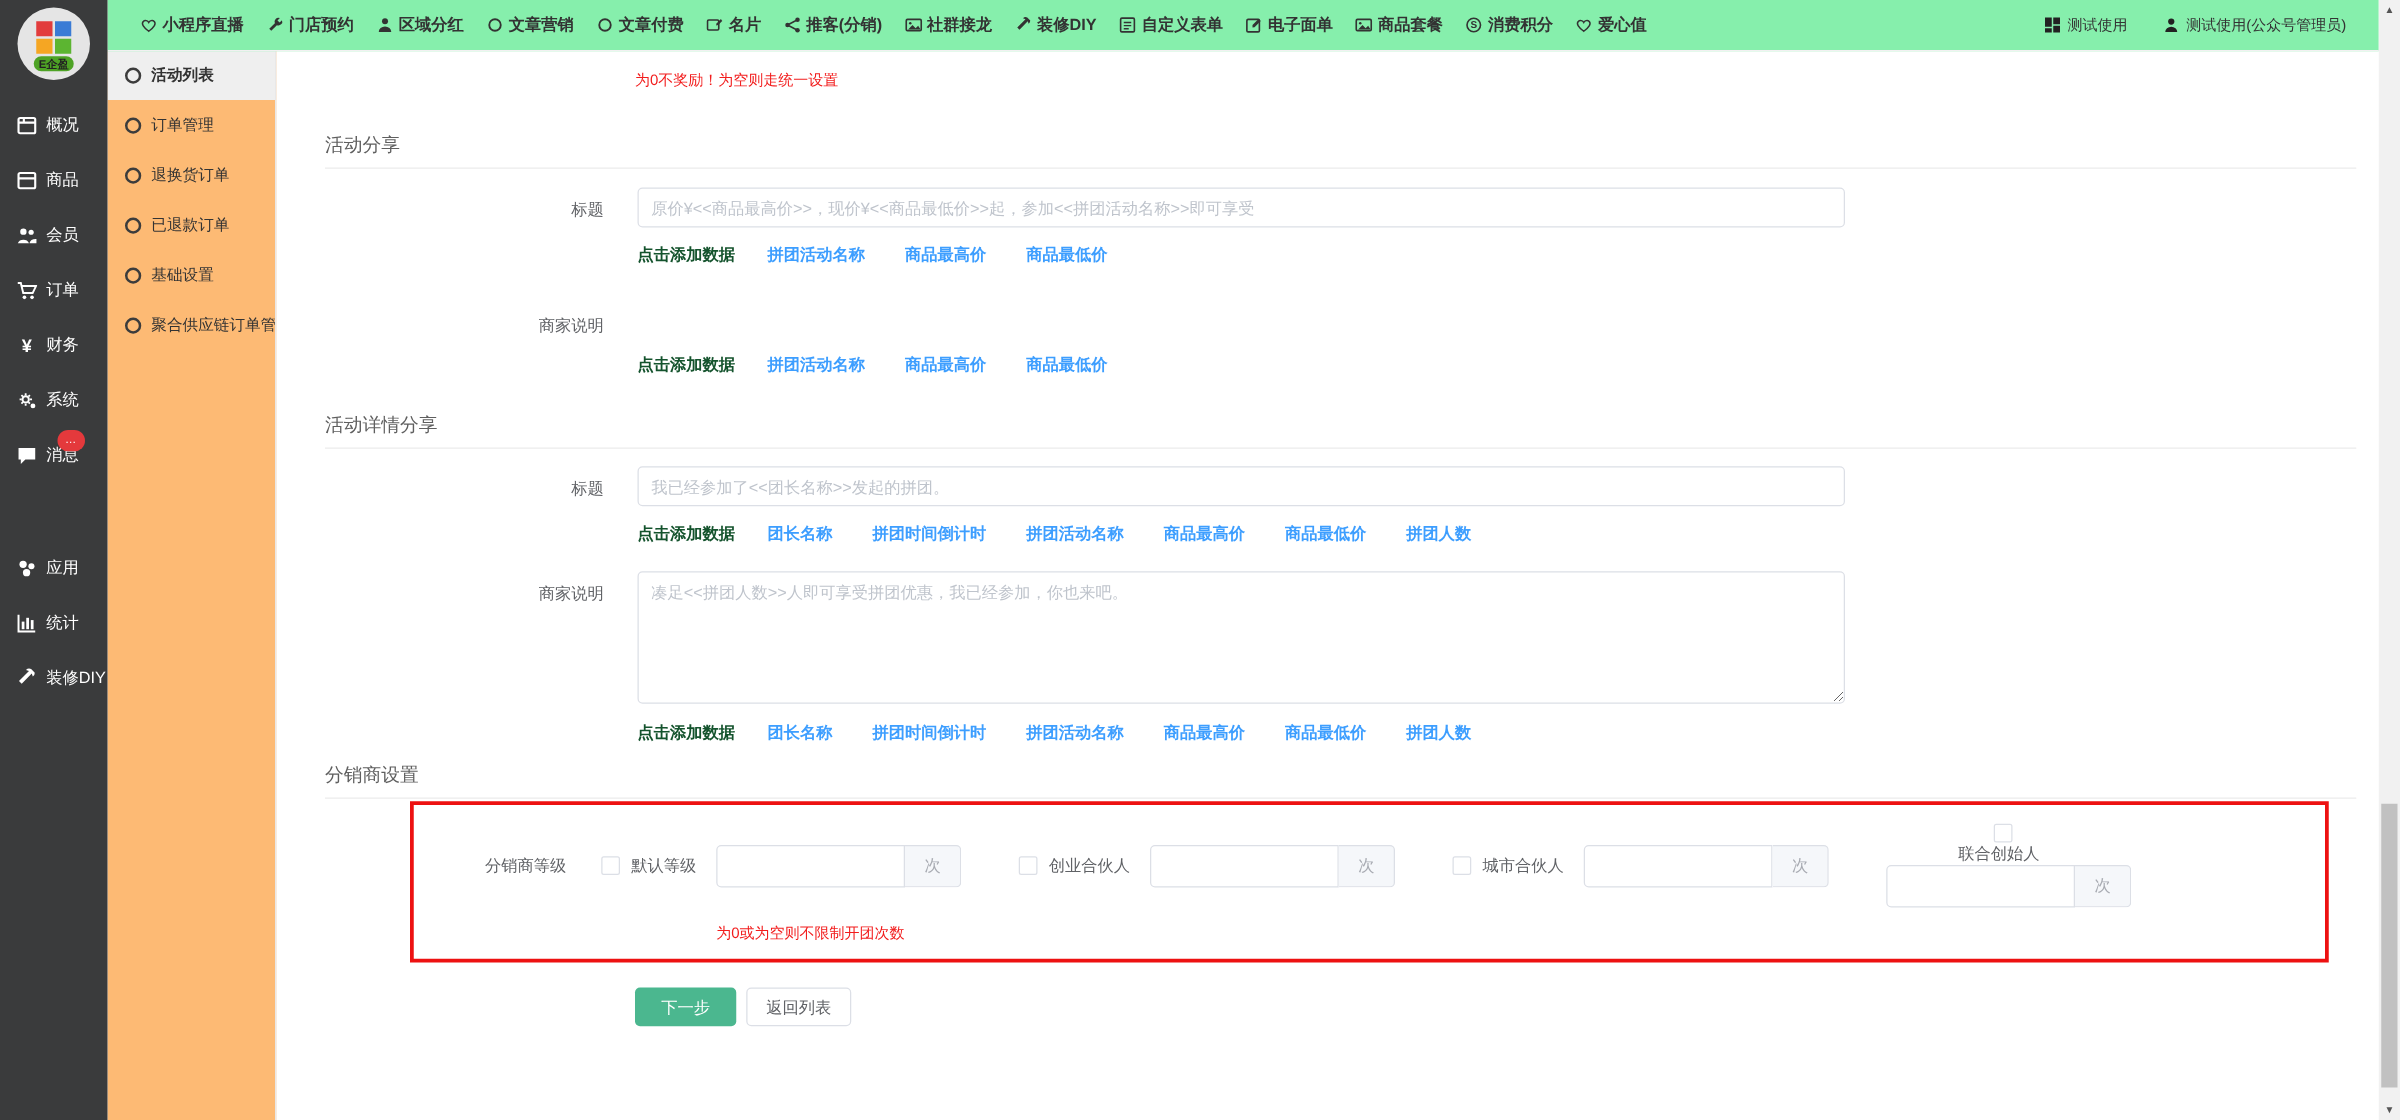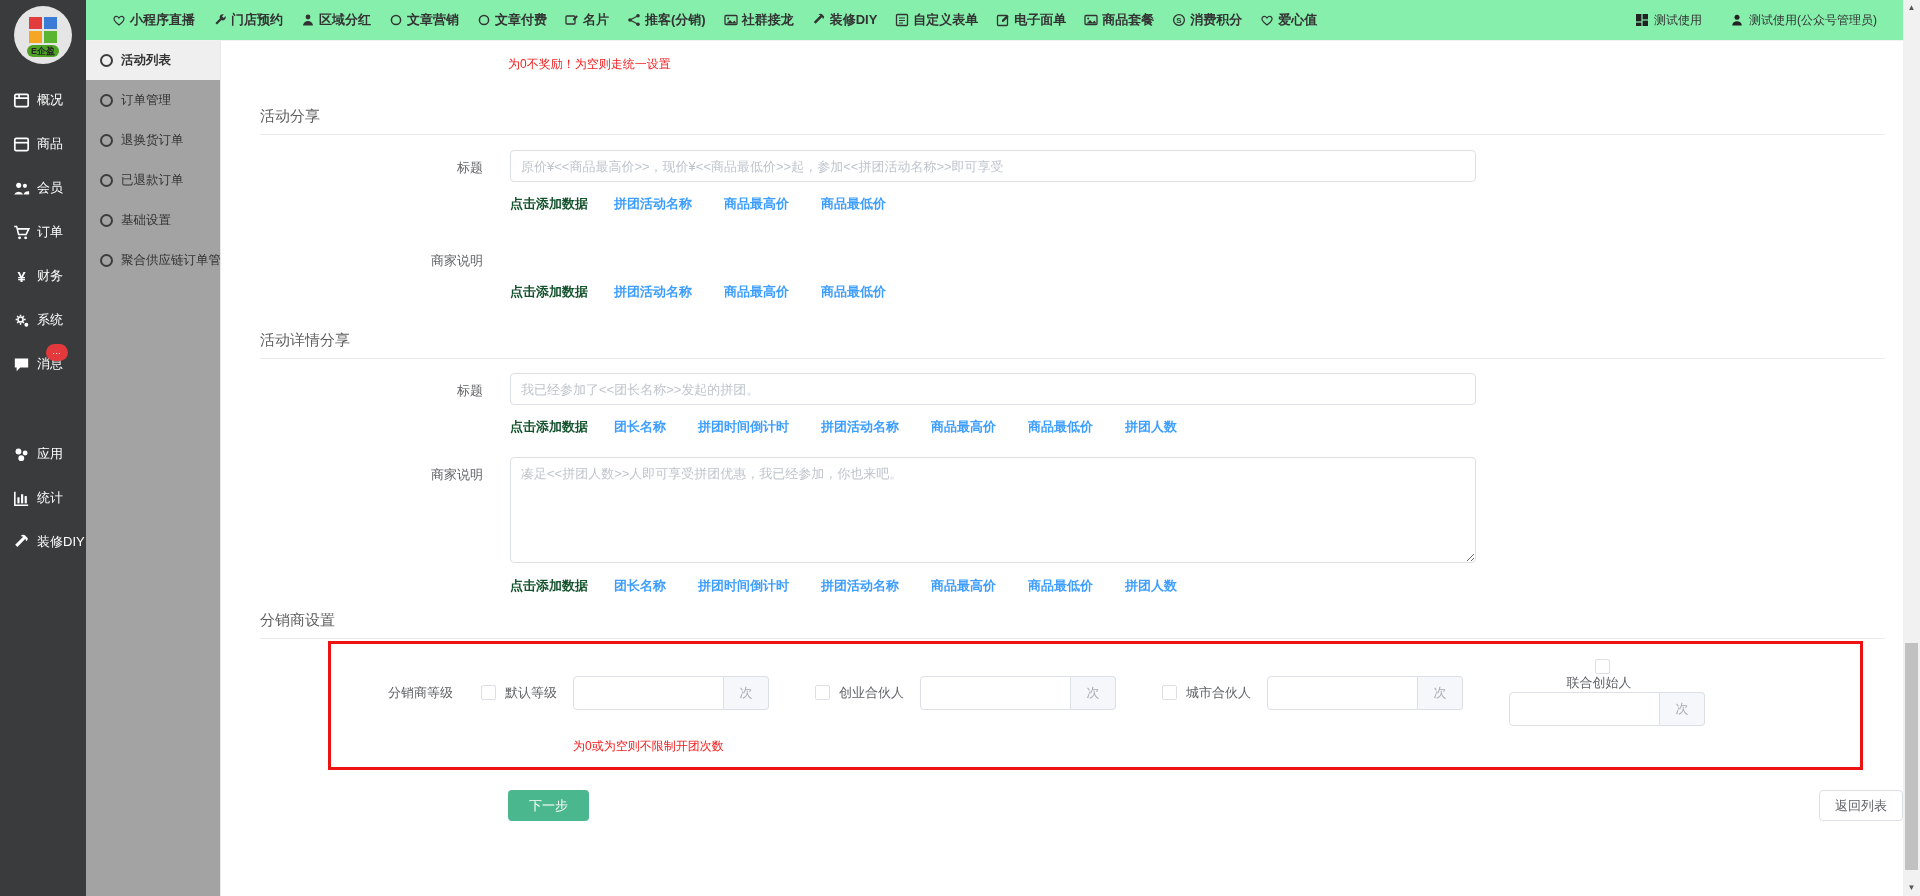--- a/index.html
+++ b/index.html
@@ -15,21 +15,21 @@
   .lg-red{background:#e23c3c;} .lg-blue{background:#3a7bd5;} .lg-orange{background:#f5a623;} .lg-green{background:#5cb531;}
   .logo-pill{position:absolute;left:50%;transform:translateX(-50%);bottom:7px;background:#4ea325;color:#222;
              font-size:9px;font-weight:bold;padding:0 4px;border-radius:6px;line-height:12px;white-space:nowrap;}
   .side-item{height:44px;display:flex;align-items:center;padding-left:13px;color:#fff;font-size:13px;cursor:pointer;position:relative;}
   .side-item .ic{width:17px;height:17px;margin-right:7px;flex:0 0 auto;color:#fff;}
   .side-gap{height:46px;}
   .msg-badge{position:absolute;left:46px;top:2px;background:#e4393c;color:#fff;border-radius:9px;
              font-size:9px;line-height:9px;padding:3px 6px 5px 6px;letter-spacing:1px;}
 
   
-  .subsidebar{position:absolute;left:86px;top:40px;width:134px;bottom:0;background:#a3a3a3;border-right:1px solid #e8e8e8;z-index:20;}
+  .subsidebar{position:absolute;left:86px;top:40px;width:134px;bottom:0;background:#fdba74;border-right:1px solid #e8e8e8;z-index:20;}
   .sub-item{height:40px;display:flex;align-items:center;padding:0 6px 0 14px;font-size:12.5px;color:#333;cursor:pointer;overflow:hidden;white-space:nowrap;}
   .sub-item .ring{width:9px;height:9px;border:2px solid #3c3c3c;border-radius:50%;margin-right:8px;flex:0 0 auto;}
   .sub-item.active{background:#efefef;font-weight:bold;}
 
   
   .topbar{position:absolute;left:86px;top:0;right:17px;height:40px;background:#86efac;border-bottom:1px solid #f1f1f1;
           display:flex;align-items:center;z-index:25;}
   .nav-items{display:flex;align-items:center;padding-left:17px;}
   .nav-item{display:flex;align-items:center;font-size:13px;font-weight:bold;color:#333;padding:0 9px;cursor:pointer;white-space:nowrap;}
   .nav-item .ic{width:14px;height:14px;margin-right:4px;color:#333;}
@@ -57,21 +57,21 @@
   .dist-group{display:flex;align-items:center;margin-left:28px;}
   .cbx{width:13px;height:13px;border:1px solid #dcdfe6;border-radius:2px;background:#fff;margin-right:9px;flex:0 0 auto;cursor:pointer;}
   .dist-group .glabel{font-size:13px;color:#606266;margin-right:16px;white-space:nowrap;}
   .num-wrap{display:flex;align-items:stretch;}
   .num-input{width:133px;height:32px;border:1px solid #dcdfe6;border-radius:4px 0 0 4px;padding:0 8px;font-size:13px;outline:none;}
   .num-addon{width:44px;background:#f5f7fa;border:1px solid #dcdfe6;border-left:none;border-radius:0 4px 4px 0;
              display:flex;align-items:center;justify-content:center;font-size:13px;color:#a8abb2;}
   .dist-warn{margin:12px 0 0 242px;color:#f21c1c;font-size:12px;}
 
   
-  .btnrow{margin:20px 0 0 288px;display:flex;align-items:center;justify-content:space-between;}
+  .btnrow{margin:20px 0 0 288px;display:flex;align-items:center;}
   .btn-primary{background:#4bb78f;color:#fff;border:none;border-radius:4px;height:31px;padding:0 21px;font-size:13px;cursor:pointer;}
   .btn-plain{background:#fff;color:#606266;border:1px solid #dcdfe6;border-radius:4px;height:31px;padding:0 15px;font-size:13px;margin-left:8px;cursor:pointer;font-family:Liberation Serif, serif;}
 
   
   .scrollbar{position:absolute;right:0;top:0;width:17px;height:896px;background:#f1f1f1;z-index:40;}
   .sb-arrow{position:absolute;left:0;width:17px;height:16px;color:#555;font-size:8px;text-align:center;line-height:16px;cursor:pointer;}
   .sb-up{top:0;} .sb-down{bottom:0;}
   .sb-thumb{position:absolute;left:2px;width:13px;top:643px;height:227px;background:#c1c1c1;cursor:pointer;}
 
   .ic svg{width:100%;height:100%;display:block;}

